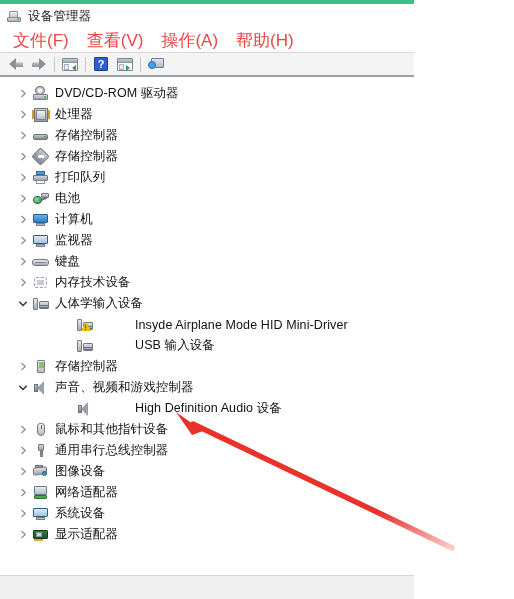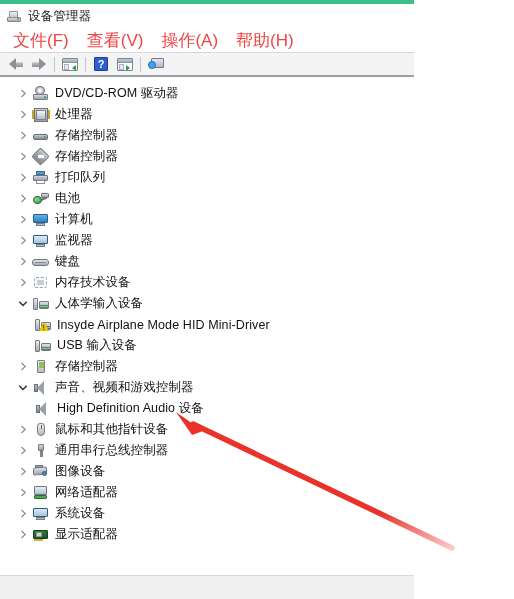--- a/index.html
+++ b/index.html
@@ -128,21 +128,21 @@
   .chev{
     width:18px;height:21px;display:flex;align-items:center;justify-content:center;
     flex:0 0 auto;
   }
   .chev svg{display:block;}
   .dico{width:18px;height:16px;flex:0 0 auto;position:relative;margin-right:5px;}
   .label{font-size:12.5px;color:#111;letter-spacing:.1px;}
 
   
   .lvl1{padding-left:14px;}
-  .lvl2{padding-left:34px;}
+  .lvl2{padding-left:76px;gap:36px;}
 
   
   .ic-dvd .base{position:absolute;left:1px;top:8px;width:15px;height:6px;background:linear-gradient(#d9dbdf,#9ea2a9);border:1px solid #787d85;border-radius:1px;box-sizing:border-box;}
   .ic-dvd .disc{position:absolute;left:3px;top:0px;width:10px;height:9px;border-radius:50%;background:radial-gradient(circle,#ffffff 20%,#b9bec6 60%,#8a9099 100%);border:1px solid #71767e;box-sizing:border-box;}
   .ic-dvd .dot{position:absolute;left:12px;top:10px;width:2px;height:2px;background:#3aa14c;border-radius:50%;}
 
   .ic-ide .box{position:absolute;left:1px;top:4px;width:15px;height:9px;background:linear-gradient(#e3e5e8,#a7abb2);border:1px solid #777c84;border-radius:2px;box-sizing:border-box;}
   .ic-ide .chip{position:absolute;left:10px;top:7px;width:6px;height:6px;background:#49a64f;border:1px solid #2c7632;box-sizing:border-box;}
 
   .ic-cpu .outer{position:absolute;left:2px;top:1px;width:14px;height:14px;background:linear-gradient(#cfd2d7,#9aa0a8);border:1px solid #6f747c;box-sizing:border-box;}

